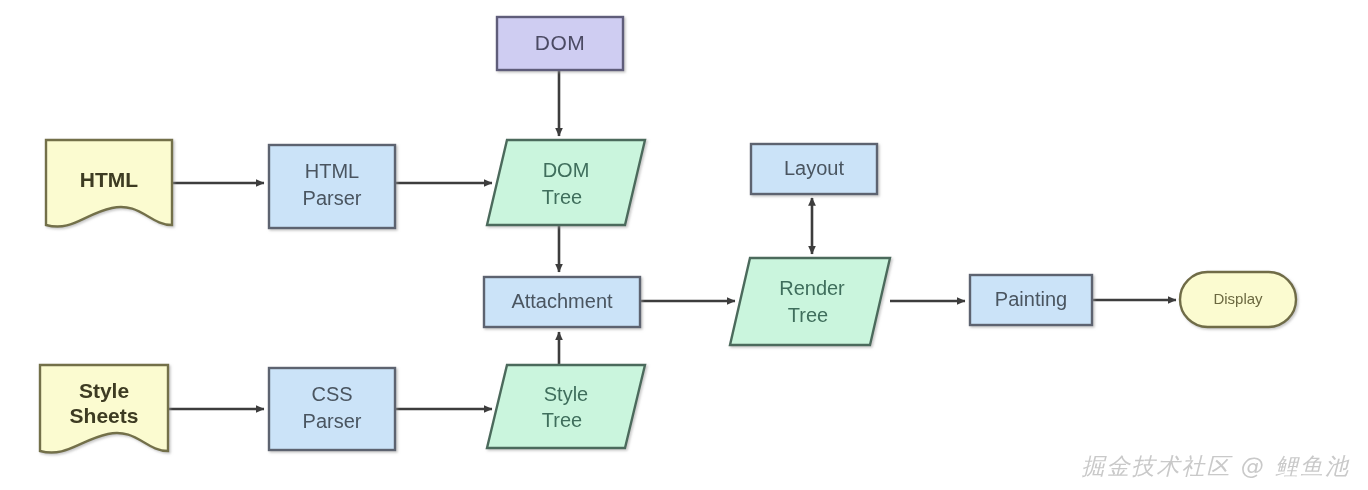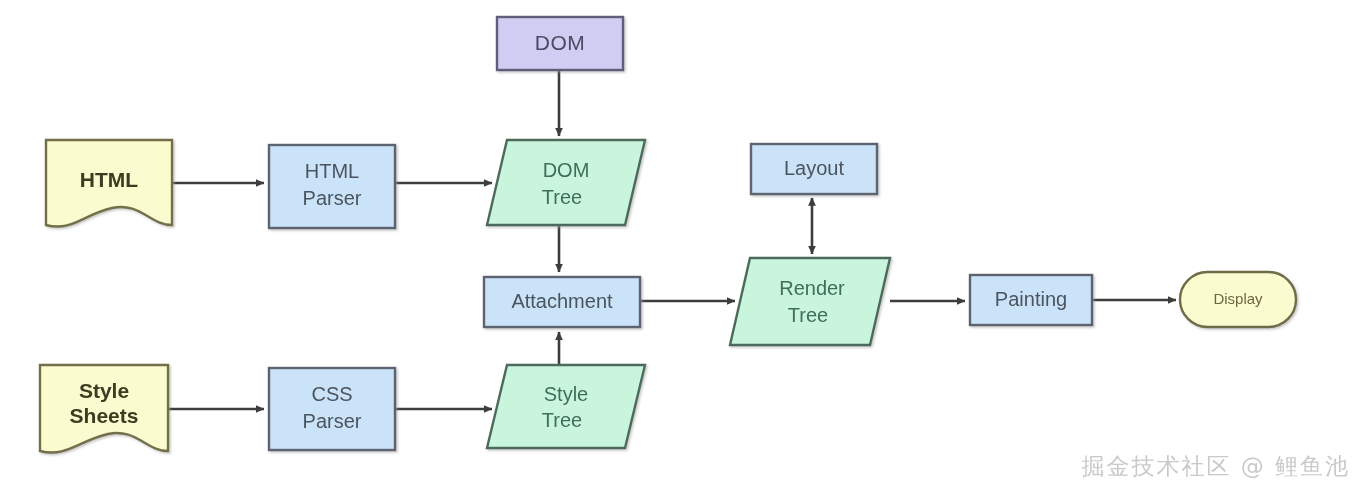--- a/index.html
+++ b/index.html
@@ -58,20 +58,21 @@
   .watermark {
     position: absolute;
     right: 18px;
     bottom: 8px;
     font-family: "DejaVu Sans", "Liberation Sans", sans-serif;
     font-size: 23px;
     color: #c9c9c9;
     letter-spacing: 2px;
     white-space: nowrap;
     user-select: none;
+    font-style: italic;
   }
 </style>
 </head>
 <body>
 
 <div id="canvas">
 
   <svg id="diagram-svg" viewBox="0 0 1368 490">
     <defs>
       <marker id="arrowhead" markerWidth="9" markerHeight="9" refX="8.2" refY="4.5" orient="auto" markerUnits="userSpaceOnUse">

